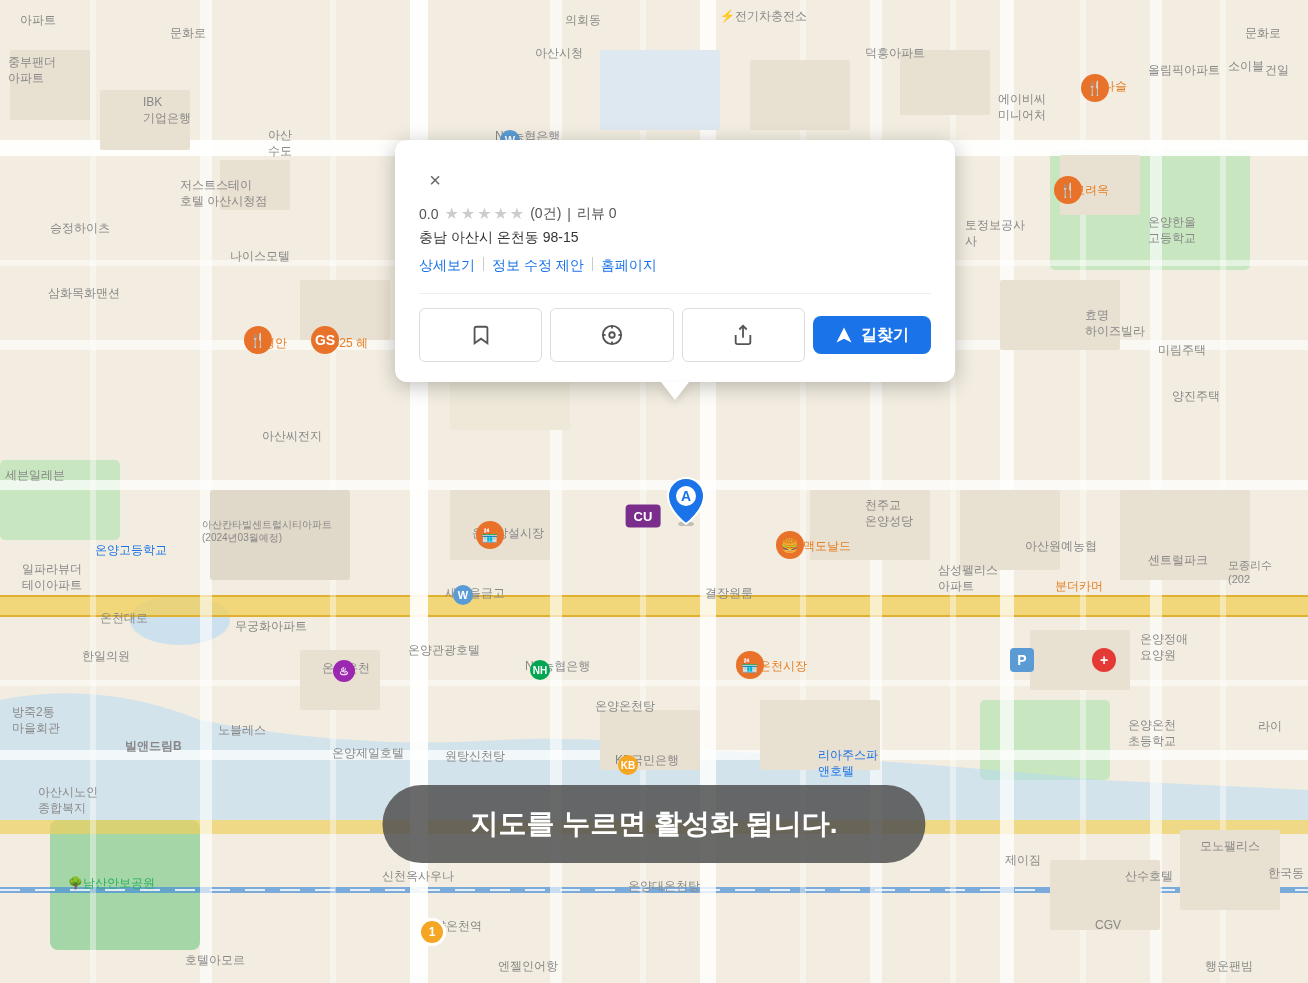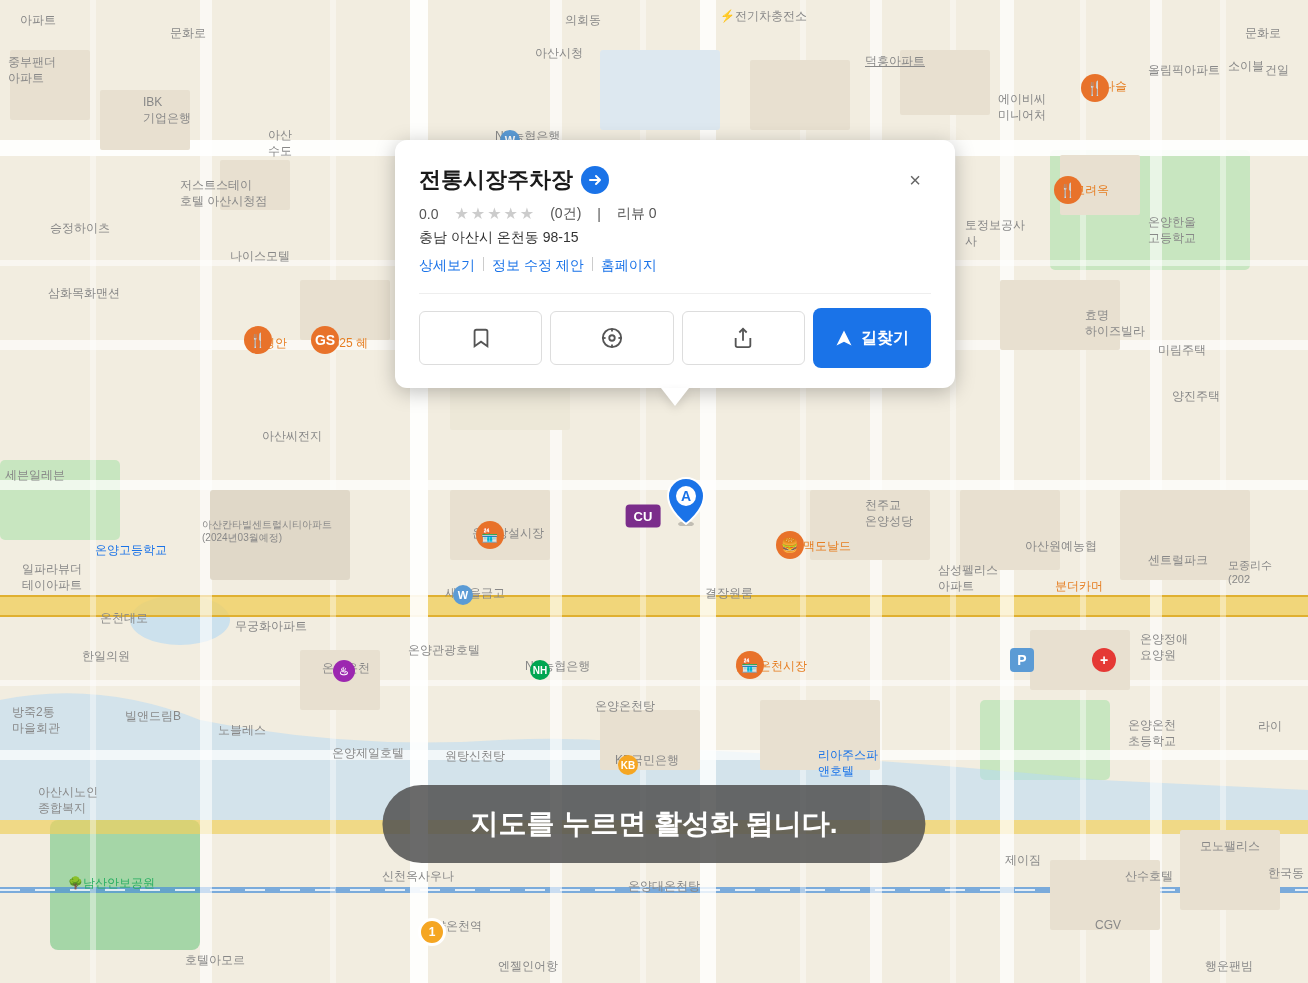--- a/index.html
+++ b/index.html
@@ -93,21 +93,21 @@
       color: #666;
       font-size: 20px;
       border-radius: 50%;
       border: none;
       background: none;
     }
 
     .popup-rating {
       display: flex;
       align-items: center;
-      gap: 16px;
+      gap: 6px;
       font-size: 14px;
       color: #555;
       margin-bottom: 6px;
     }
 
     .stars {
       display: flex;
       gap: 2px;
       color: #ccc;
       font-size: 16px;
@@ -170,21 +170,21 @@
     }
 
     .nav-btn {
       background: #1a73e8;
       border: none;
       border-radius: 8px;
       color: #fff;
       font-size: 16px;
       font-weight: 700;
       padding: 0 22px;
-      height: 60px;
+      height: 38px;
       display: flex;
       align-items: center;
       gap: 8px;
       cursor: pointer;
       white-space: nowrap;
     }
 
     
     .map-label {
       position: absolute;
@@ -333,21 +333,21 @@
     <span class="map-label gray" style="top:25px;left:170px;">문화로</span>
     <span class="map-label gray" style="top:12px;left:565px;">의회동</span>
     <span class="map-label gray" style="top:45px;left:535px;">아산시청</span>
     <span class="map-label gray" style="top:8px;left:720px;">⚡전기차충전소</span>
     <span class="map-label gray" style="top:25px;left:1245px;">문화로</span>
 
     <span class="map-label gray" style="top:55px;left:8px;line-height:1.3;">중부팬더<br>아파트</span>
     <span class="map-label gray" style="top:95px;left:143px;line-height:1.3;">IBK<br>기업은행</span>
     <span class="map-label gray" style="top:128px;left:268px;line-height:1.3;">아산<br>수도</span>
 
-    <span class="map-label gray" style="top:53px;left:865px;text-decoration:underline;">덕흥아파트</span>
+    <span class="map-label gray" style="top:45px;left:865px;">덕흥아파트</span>
     <span class="map-label gray" style="top:92px;left:998px;line-height:1.3;">에이비씨<br>미니어처</span>
     <span class="map-label orange" style="top:78px;left:1088px;">🍴나슬</span>
     <span class="map-label gray" style="top:62px;left:1148px;">올림픽아파트</span>
     <span class="map-label gray" style="top:62px;left:1265px;">건일</span>
     <span class="map-label gray" style="top:58px;left:1228px;">소이블</span>
 
     <span class="map-label gray" style="top:178px;left:180px;line-height:1.3;">저스트스테이<br>호텔 아산시청점</span>
     <span class="map-label gray" style="top:128px;left:495px;">NH농협은행</span>
 
     <span class="map-label gray" style="top:220px;left:50px;">승정하이츠</span>
@@ -387,21 +387,21 @@
 
     <span class="map-label gray" style="top:648px;left:82px;">한일의원</span>
     <span class="map-label gray" style="top:618px;left:235px;">무궁화아파트</span>
     <span class="map-label gray" style="top:660px;left:322px;">온양온천</span>
     <span class="map-label gray" style="top:642px;left:408px;">온양관광호텔</span>
     <span class="map-label gray" style="top:658px;left:525px;">NH농협은행</span>
     <span class="map-label orange" style="top:658px;left:735px;">온양온천시장</span>
     <span class="map-label gray" style="top:632px;left:1140px;line-height:1.3;">온양정애<br>요양원</span>
 
     <span class="map-label gray" style="top:705px;left:12px;line-height:1.3;">방죽2통<br>마을회관</span>
-    <span class="map-label gray" style="top:708px;left:125px;">빌앤드림B</span>
+    <span class="map-label gray" style="top:738px;left:125px;font-weight:bold;">빌앤드림B</span>
     <span class="map-label gray" style="top:722px;left:218px;">노블레스</span>
     <span class="map-label gray" style="top:745px;left:332px;">온양제일호텔</span>
     <span class="map-label gray" style="top:748px;left:445px;">원탕신천탕</span>
     <span class="map-label gray" style="top:698px;left:595px;">온양온천탕</span>
     <span class="map-label gray" style="top:752px;left:615px;">KB국민은행</span>
     <span class="map-label blue" style="top:748px;left:818px;line-height:1.3;">리아주스파<br>앤호텔</span>
     <span class="map-label gray" style="top:718px;left:1128px;line-height:1.3;">온양온천<br>초등학교</span>
     <span class="map-label gray" style="top:718px;left:1258px;">라이</span>
 
     <span class="map-label gray" style="top:785px;left:38px;line-height:1.3;">아산시노인<br>종합복지</span>
@@ -446,28 +446,20 @@
         <text x="20" y="25" text-anchor="middle" font-size="14" font-weight="700" fill="#1a73e8">A</text>
       </svg>
     </div>
 
     <div style="position:absolute;top:918px;left:418px;width:28px;height:28px;border-radius:50%;background:#f5a623;border:3px solid #fff;display:flex;align-items:center;justify-content:center;color:white;font-size:12px;font-weight:700;">1</div>
   </div>
 </div>
 
 <div id="popup-card">
   <div class="popup-header">
-    <div class="popup-title-row">
-      <span class="popup-title">전통시장주차장</span>
-      <div class="popup-arrow-btn">
-        <svg width="14" height="14" viewBox="0 0 14 14" fill="white">
-          <path d="M2 7 L12 7 M8 3 L12 7 L8 11" stroke="white" stroke-width="2" fill="none" stroke-linecap="round" stroke-linejoin="round"></path>
-        </svg>
-      </div>
-    </div>
     <button class="popup-close-btn">×</button>
   </div>
 
   <div class="popup-rating">
     <span>0.0</span>
     <div class="stars">
       <span>★</span>
       <span>★</span>
       <span>★</span>
       <span>★</span>

